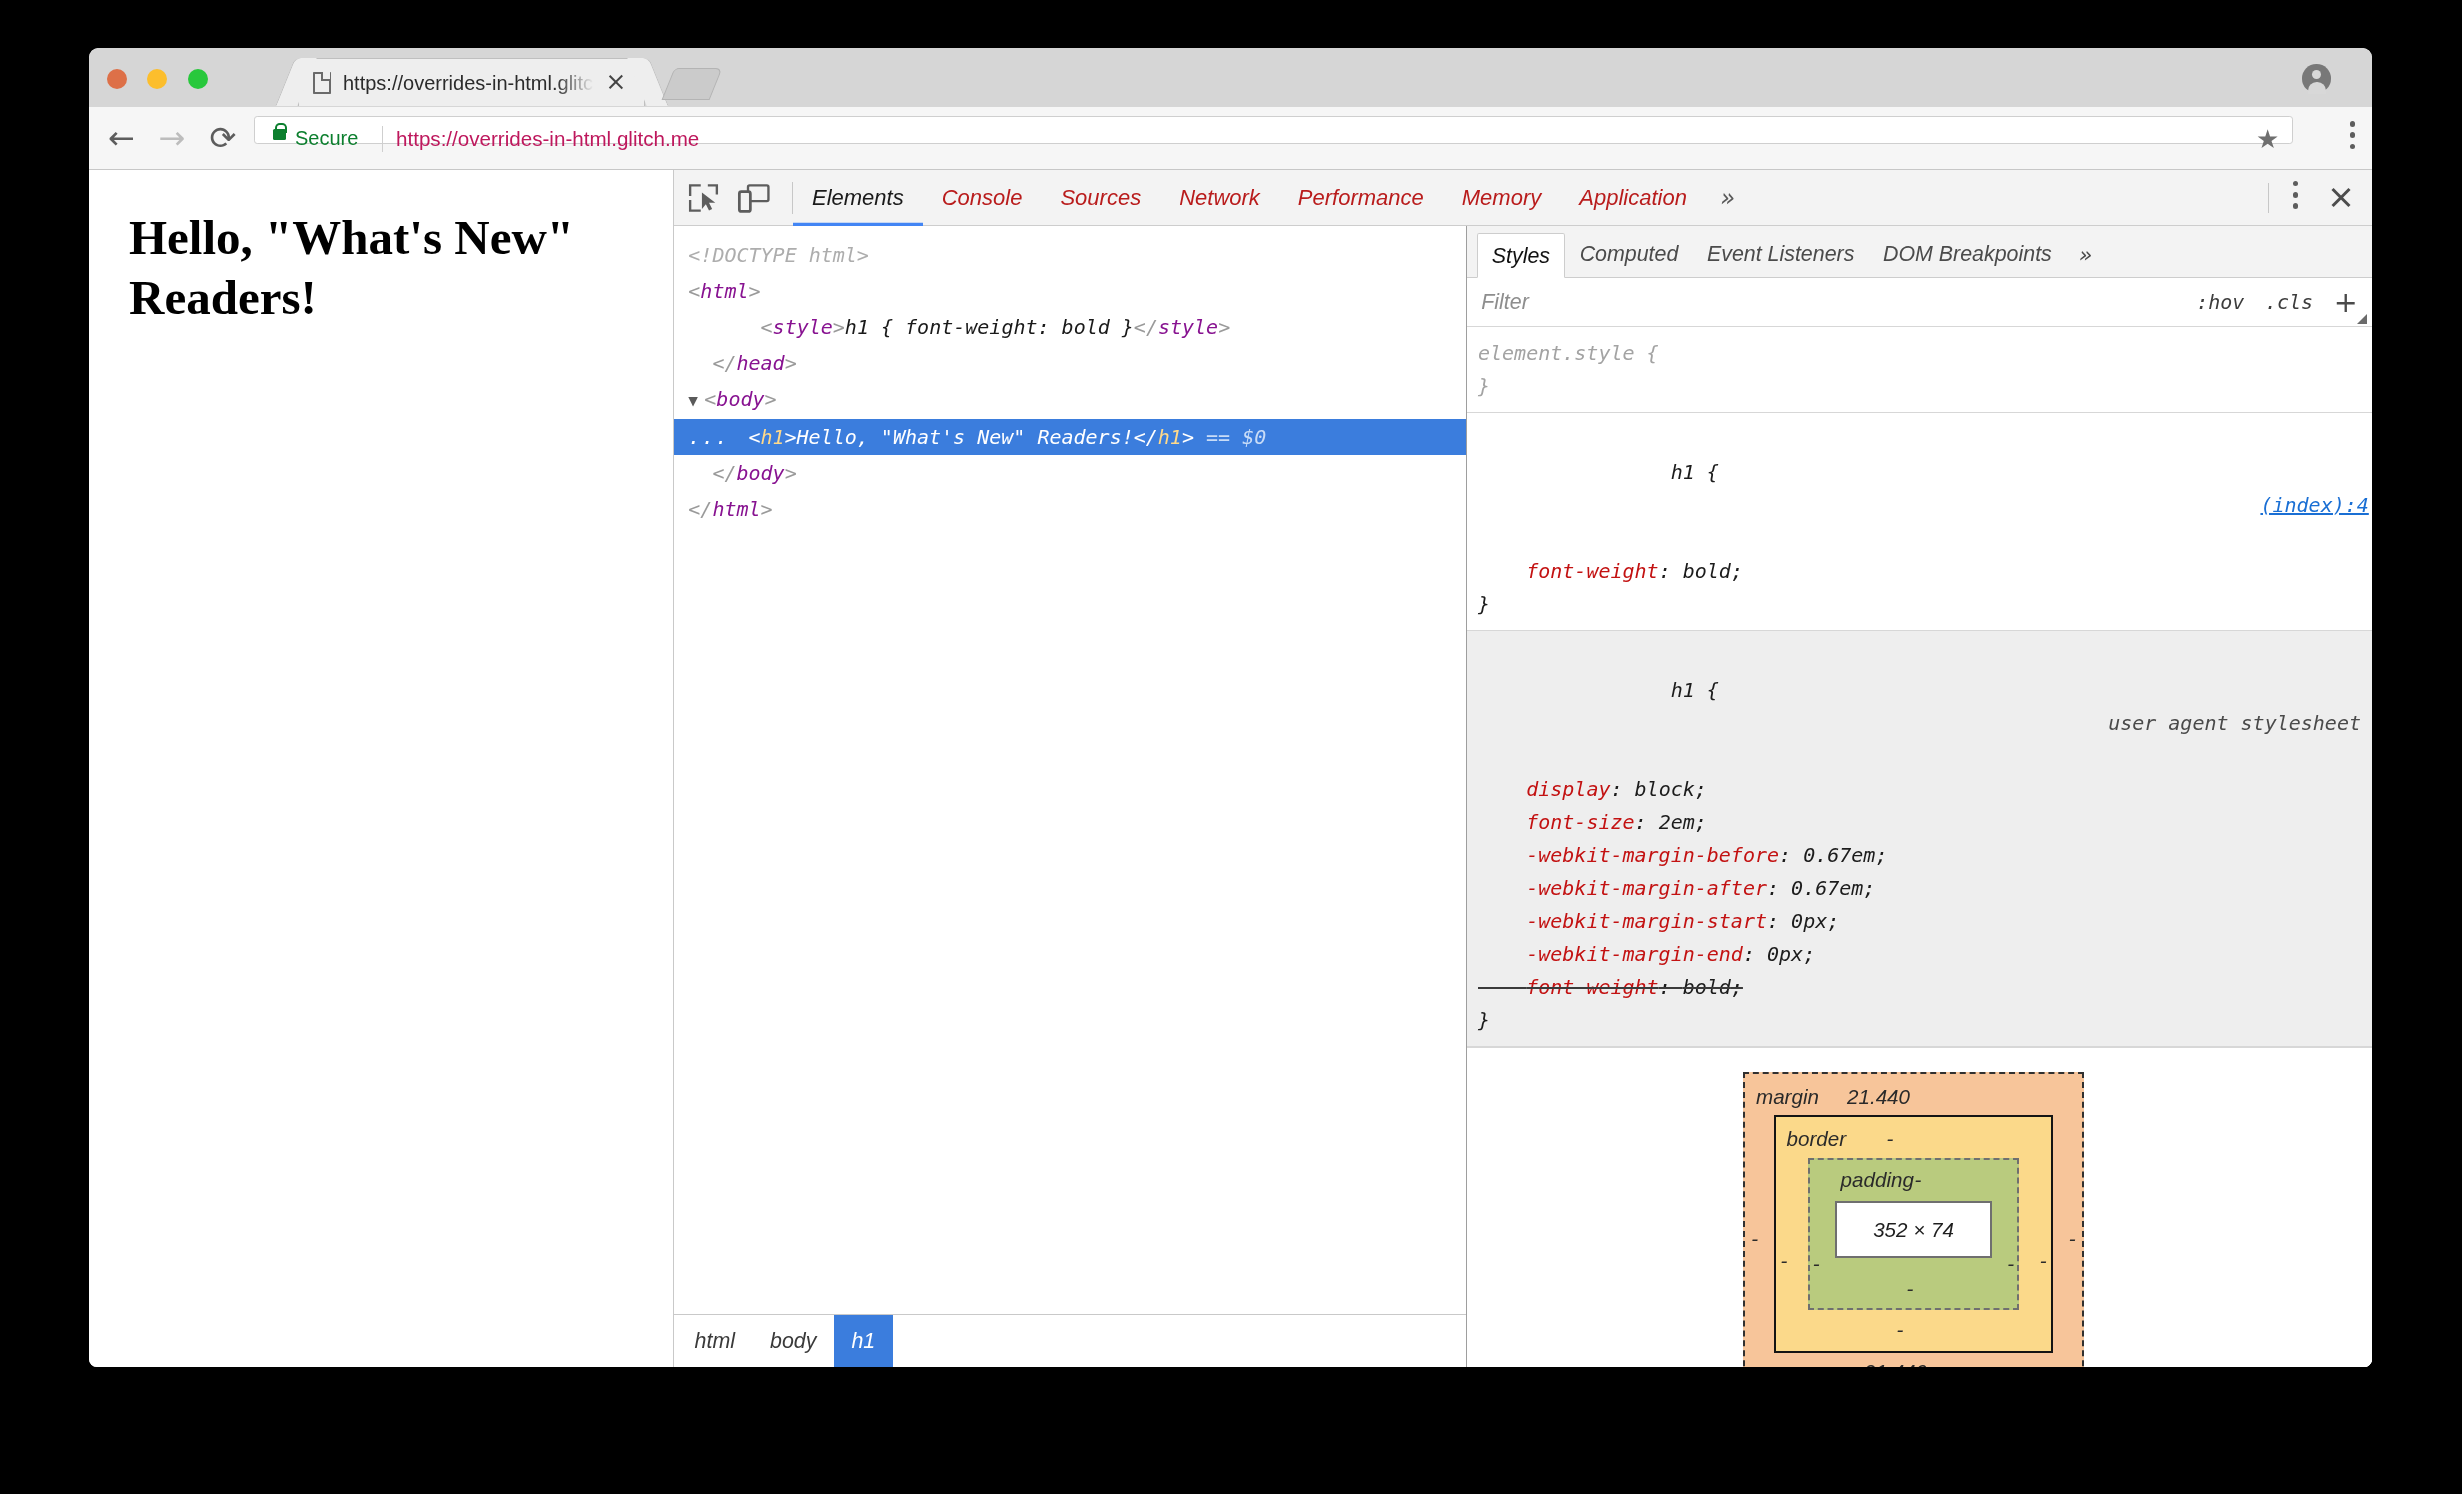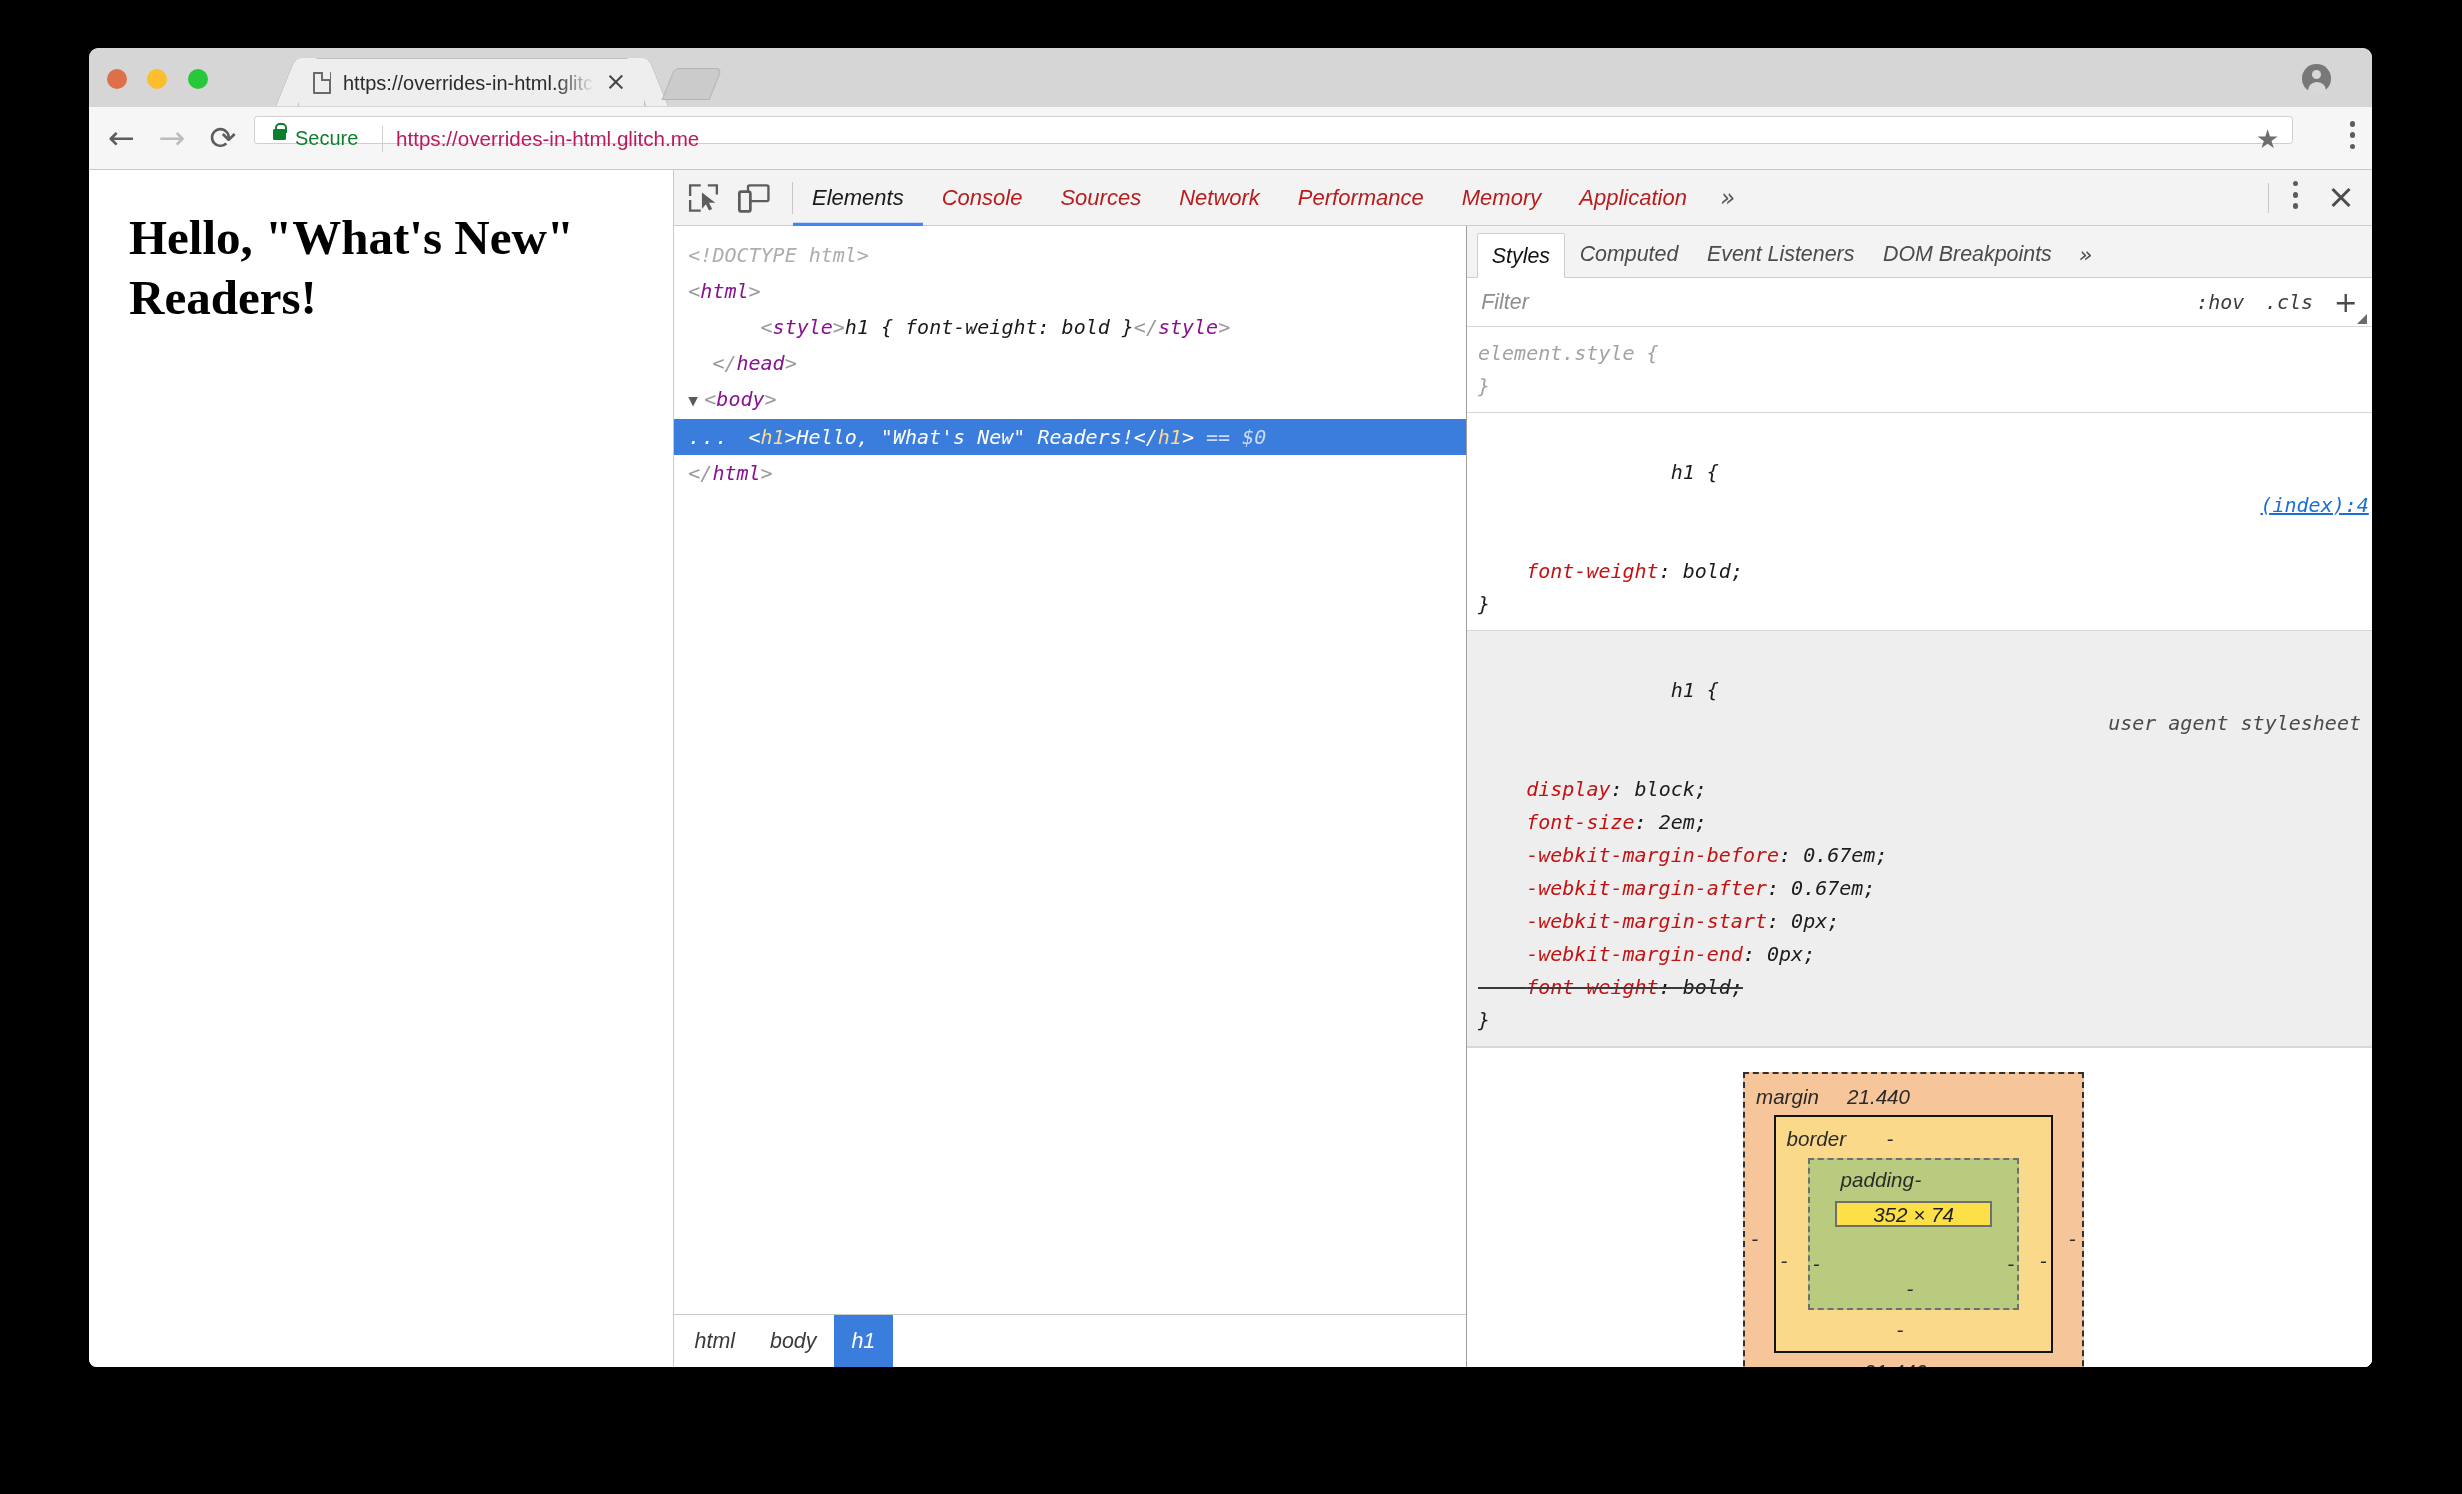--- a/index.html
+++ b/index.html
@@ -553,22 +553,22 @@
   #bm-padding {
     position: absolute;
     left: 32px; top: 41px;
     right: 32px; bottom: 41px;
     background: #b9cb7e;
     border: 2.8px dashed #6f6f6f;
   }
   #bm-content {
     position: absolute;
     left: 25.4px; top: 41px;
-    right: 25.4px; height: 26px;
-    background: #fde047;
+    right: 25.4px; height: 57px;
+    background: #ffffff;
     border: 2.4px solid #6f6f6f;
     display: flex;
     align-items: center;
     justify-content: center;
     font-size: 20.6px;
     color: #1f1f1f;
   }
   .bm-label {
     position: absolute;
     font-size: 20.6px;
@@ -686,20 +686,21 @@
 
 
             <div class="dom-line">      <span class="punc">&lt;</span><span class="tagname">style</span><span class="punc">&gt;</span><span class="txt">h1 { font-weight: bold }</span><span class="punc">&lt;/</span><span class="tagname">style</span><span class="punc">&gt;</span></div>
 
             <div class="dom-line">  <span class="punc">&lt;/</span><span class="tagname">head</span><span class="punc">&gt;</span></div>
 
             <div class="dom-line"><span class="triangle">▼</span><span class="punc">&lt;</span><span class="tagname">body</span><span class="punc">&gt;</span></div>
 
             <div class="dom-line selected"><span class="ellipsis">...</span>  <span class="punc">&lt;</span><span class="tagname">h1</span><span class="punc">&gt;</span><span class="txt">Hello, "What's New" Readers!</span><span class="punc">&lt;/</span><span class="tagname">h1</span><span class="punc">&gt;</span> <span class="eq0">== $0</span></div>
 
+            <div class="dom-line">  <span class="punc">&lt;/</span><span class="tagname">body</span><span class="punc">&gt;</span></div>
 
             <div class="dom-line"><span class="punc">&lt;/</span><span class="tagname">html</span><span class="punc">&gt;</span></div>
           </div>
 
           <div id="dom-breadcrumb">
             <span class="crumb">html</span>
             <span class="crumb">body</span>
             <span class="crumb active">h1</span>
           </div>
         </div>

